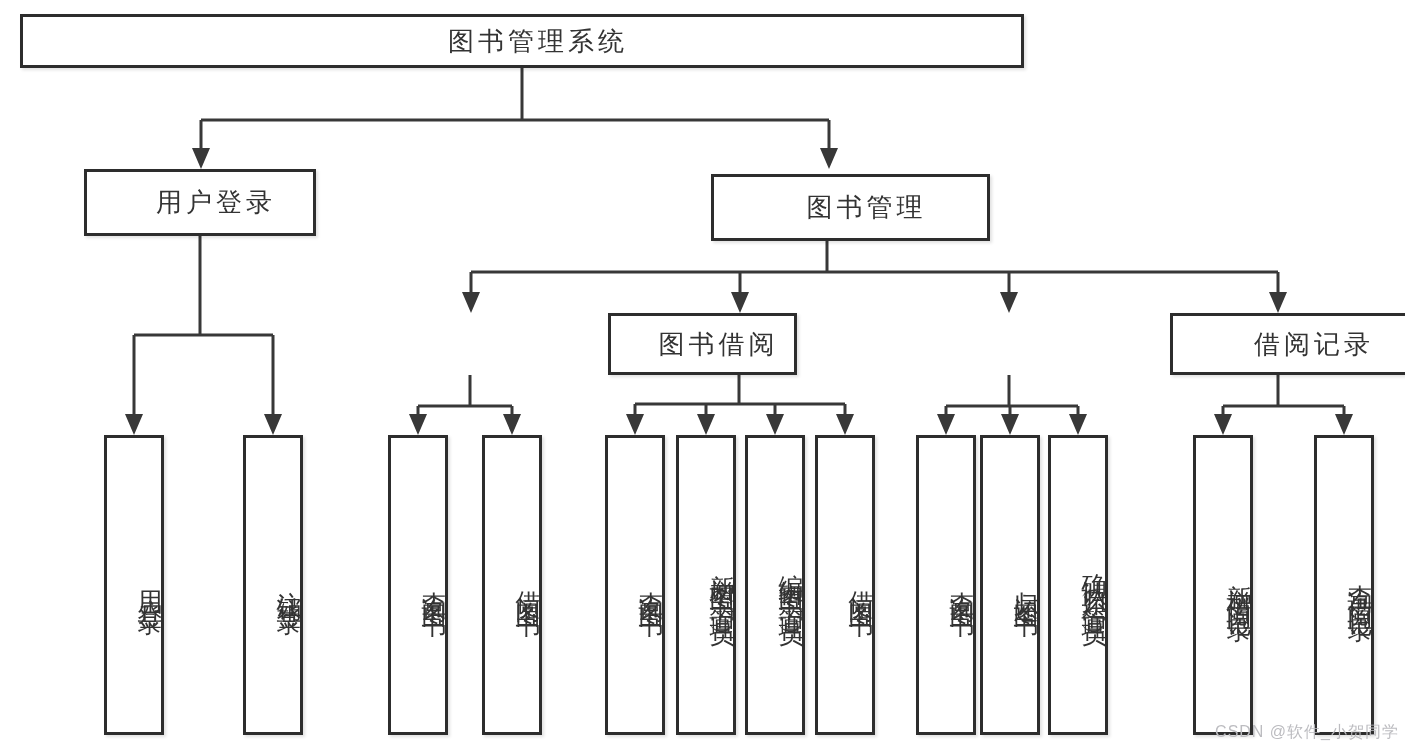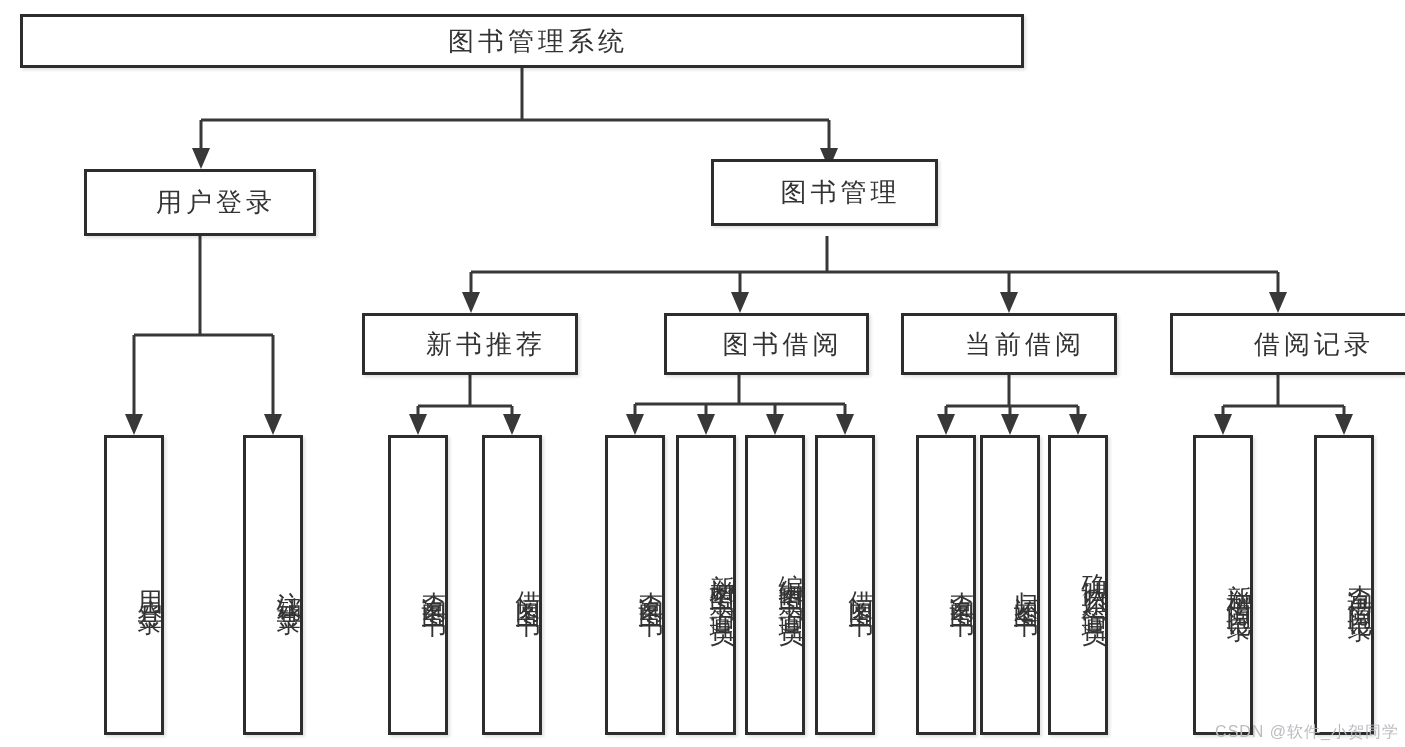--- a/index.html
+++ b/index.html
@@ -75,32 +75,26 @@
       M1214,414 L1232,414 L1223,435 Z  M1335,414 L1353,414 L1344,435 Z"></path>
   </svg>
 
   <div class="box" style="left:20px;top:14px;width:1004px;height:54px">
     <span class="hlabel">图书管理系统</span>
   </div>
 
   <div class="box" style="left:84px;top:169px;width:232px;height:67px">
     <span class="hlabel">用户登录</span>
   </div>
-  <div class="box" style="left:711px;top:159px;width:227px;height:67px">
+  <div class="box" style="left:711px;top:174px;width:279px;height:67px">
     <span class="hlabel">图书管理</span>
   </div>
 
-  <div class="box" style="left:362px;top:313px;width:216px;height:62px">
-    <span class="hlabel">新书推荐</span>
-  </div>
-  <div class="box" style="left:664px;top:313px;width:205px;height:62px">
+  <div class="box" style="left:608px;top:313px;width:189px;height:62px">
     <span class="hlabel">图书借阅</span>
-  </div>
-  <div class="box" style="left:901px;top:313px;width:216px;height:62px">
-    <span class="hlabel">当前借阅</span>
   </div>
   <div class="box" style="left:1170px;top:313px;width:256px;height:62px">
     <span class="hlabel">借阅记录</span>
   </div>
 
   <div class="box" style="left:104px;top:435px;width:60px;height:300px">
     <span class="vtext">用户登录</span>
   </div>
   <div class="box" style="left:243px;top:435px;width:60px;height:300px">
     <span class="vtext">注销登录</span>

